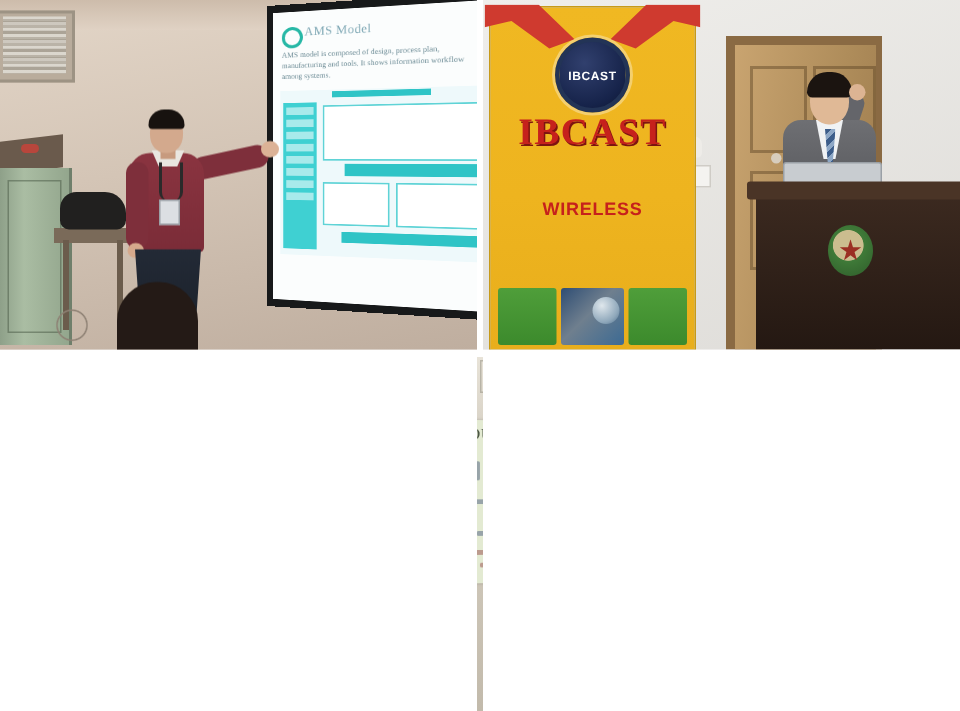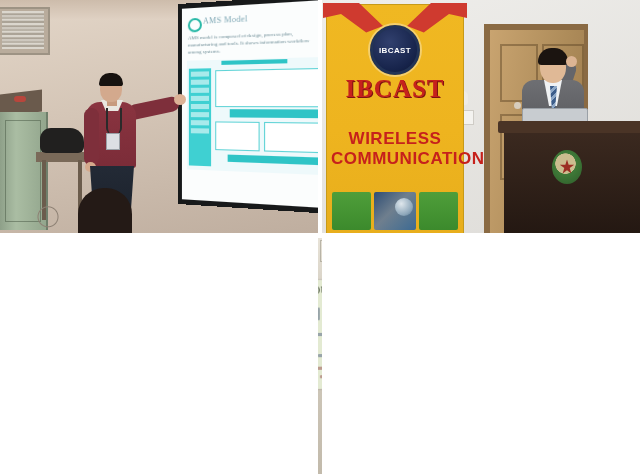--- a/index.html
+++ b/index.html
@@ -72,21 +72,21 @@
   .banner .swagR{position:absolute;right:-4px;top:-2px;width:60px;height:42px;background:#cf3a2f;clip-path:polygon(40% 0,100% 0,100% 36%,70% 26%,28% 70%,0 55%);}
   .seal{position:absolute;left:50%;top:20px;transform:translateX(-50%);width:44px;height:44px;border-radius:50%;
         background:radial-gradient(circle at 38% 32%,#31406e,#16234a 70%,#0d1530);
         border:3px solid #233456;box-shadow:0 0 0 2px rgba(255,255,255,.35);
         display:flex;align-items:center;justify-content:center;}
   .seal span{color:#ffffff;font-size:8px;font-weight:bold;letter-spacing:.4px;font-family:"Liberation Sans",sans-serif;}
   .bn-ibcast{position:absolute;left:0;right:0;top:70px;text-align:center;font-size:25px;font-weight:bold;color:#c6211c;
              letter-spacing:1px;font-family:"Liberation Serif",serif;text-shadow:1px 1px 0 #7d1410;}
   .bn-sub{position:absolute;left:6px;right:6px;top:100px;text-align:center;font-size:7.5px;line-height:10px;color:#2b2318;
           font-family:"Liberation Serif",serif;}
-  .bn-theme{position:absolute;left:4px;right:4px;top:124px;text-align:center;font-size:17px;line-height:20px;font-weight:bold;
+  .bn-theme{position:absolute;left:4px;right:4px;top:124px;text-align:center;font-size:12px;line-height:20px;font-weight:bold;
             color:#c6211c;font-family:"Liberation Sans",sans-serif;letter-spacing:.5px;}
   .bn-foot{position:absolute;left:2px;right:2px;bottom:0px;height:38px;display:flex;gap:3px;padding:3px;}
   .bn-foot .g{flex:1;background:linear-gradient(180deg,#4f9e3a,#3c8a2c);border-radius:2px;}
   .bn-foot .img{flex:1.1;background:linear-gradient(135deg,#2e4d74 0%,#6f7f8e 45%,#3c6a93 100%);border-radius:2px;position:relative;}
   .bn-foot .img:after{content:"";position:absolute;right:3px;top:6px;width:18px;height:18px;border-radius:50%;
             background:radial-gradient(circle at 35% 32%,#dfe7ec,#8fa8bb 65%,#4d6e8a);}
 
   .p2 .doorframe{position:absolute;left:162px;top:24px;width:104px;height:209px;background:#8a6a43;}
   .p2 .door{position:absolute;left:6px;top:6px;right:4px;bottom:0;background:linear-gradient(100deg,#c9a470,#ae8c5a 60%,#9c7a4d);}
   .p2 .dpanel{position:absolute;border:2px solid rgba(92,66,36,.45);}
@@ -215,21 +215,20 @@
 
     <div class="banner">
       <div class="swagL"></div>
       <div class="swagR"></div>
       <div class="seal">
         <span>IBCAST</span>
       </div>
       <div class="bn-ibcast">IBCAST</div>
       <div class="bn-theme">
         <div>WIRELESS</div>
-        <div>COMMUNICATION</div>
       </div>
       <div class="bn-foot">
         <div class="g"></div>
         <div class="img"></div>
         <div class="g"></div>
       </div>
     </div>
 
     <div class="armup"></div>
     <div class="torso"></div>

